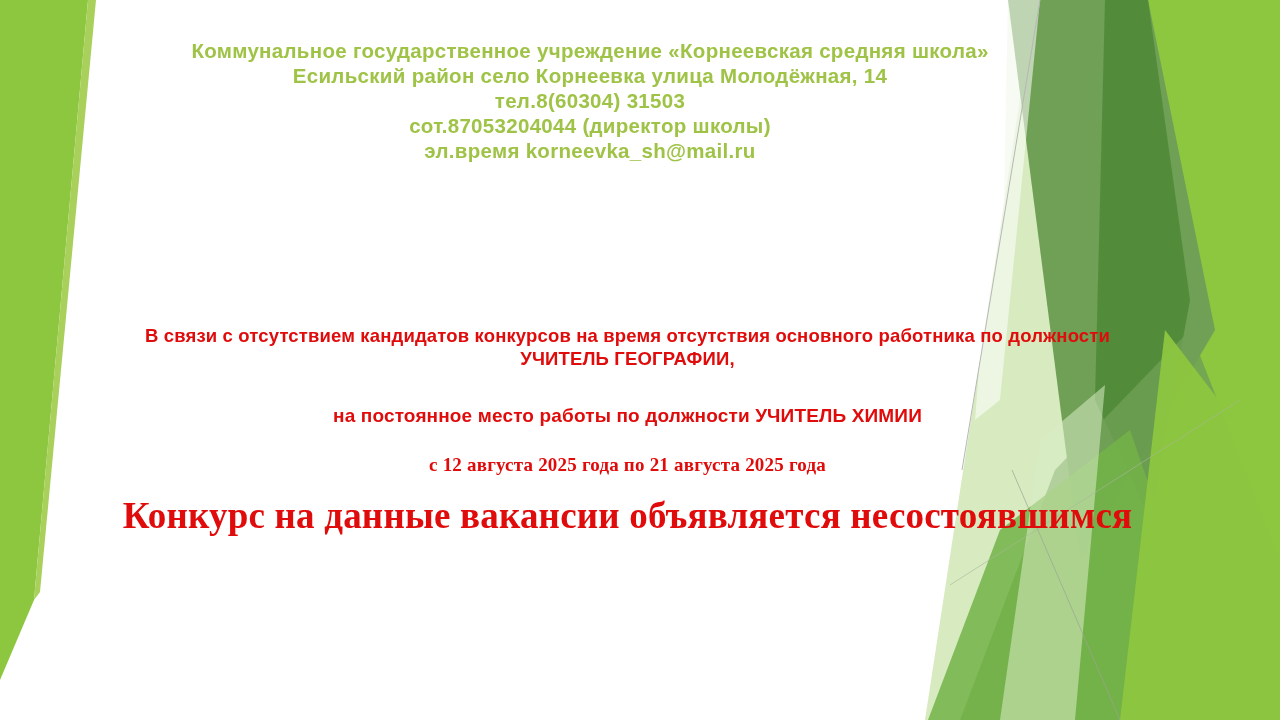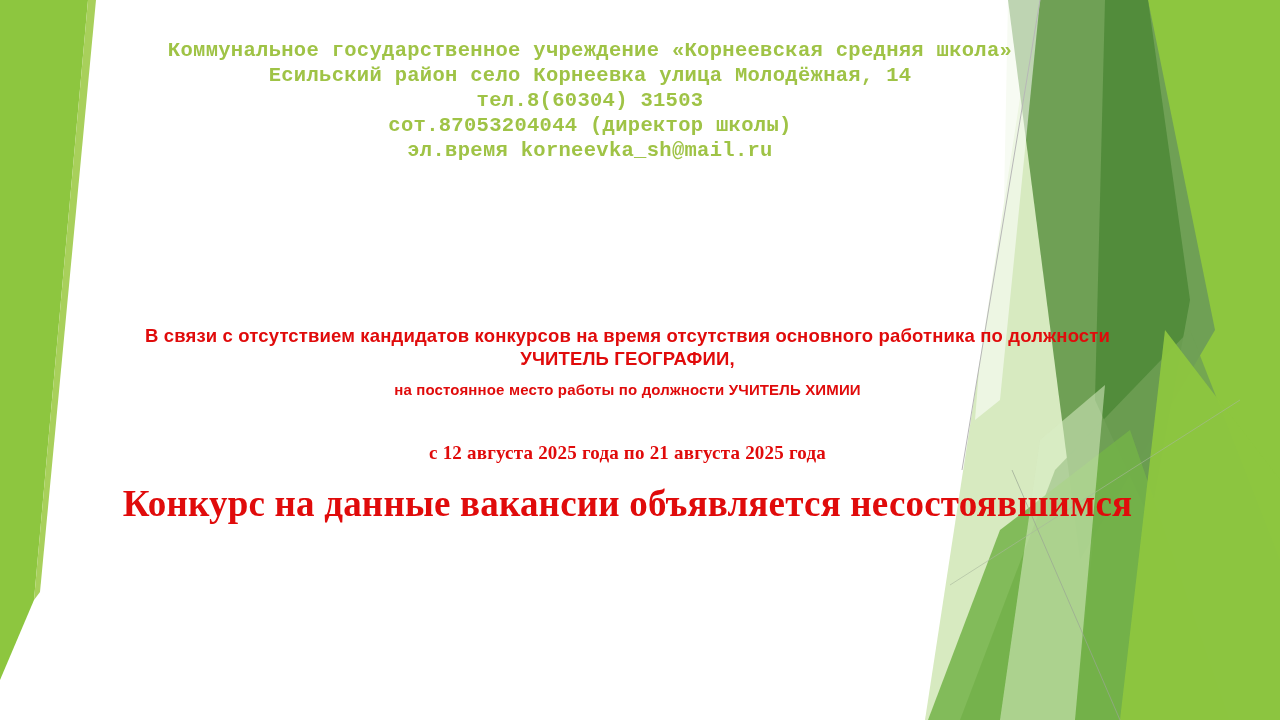--- a/index.html
+++ b/index.html
@@ -31,21 +31,20 @@
     height: 720px;
   }
 
   
   .header-block {
     position: absolute;
     top: 38px;
     left: 0;
     width: 1180px;
     text-align: center;
-    font-family: Liberation Mono, monospace;
   }
   .header-line {
     color: #9fc346;
     font-size: 20.5px;
     font-weight: bold;
     line-height: 25px;
     letter-spacing: 0.3px;
     white-space: nowrap;
   }
 
@@ -58,25 +57,25 @@
     text-align: center;
   }
   .red-para {
     color: #e00b0b;
     font-weight: bold;
     font-size: 18.5px;
     line-height: 23px;
     letter-spacing: 0.15px;
   }
   .red-para.second {
-    margin-top: 8px;
-    font-size: 15px;
+    margin-top: 34px;
+    font-size: 19px;
   }
   .red-date {
-    margin-top: 41px;
+    margin-top: 27px;
     color: #e00b0b;
     font-weight: bold;
     font-size: 19px;
     font-family: "Liberation Serif", serif;
     letter-spacing: 0.2px;
   }
   .red-headline {
     margin-top: 18px;
     color: #e00b0b;
     font-weight: bold;

